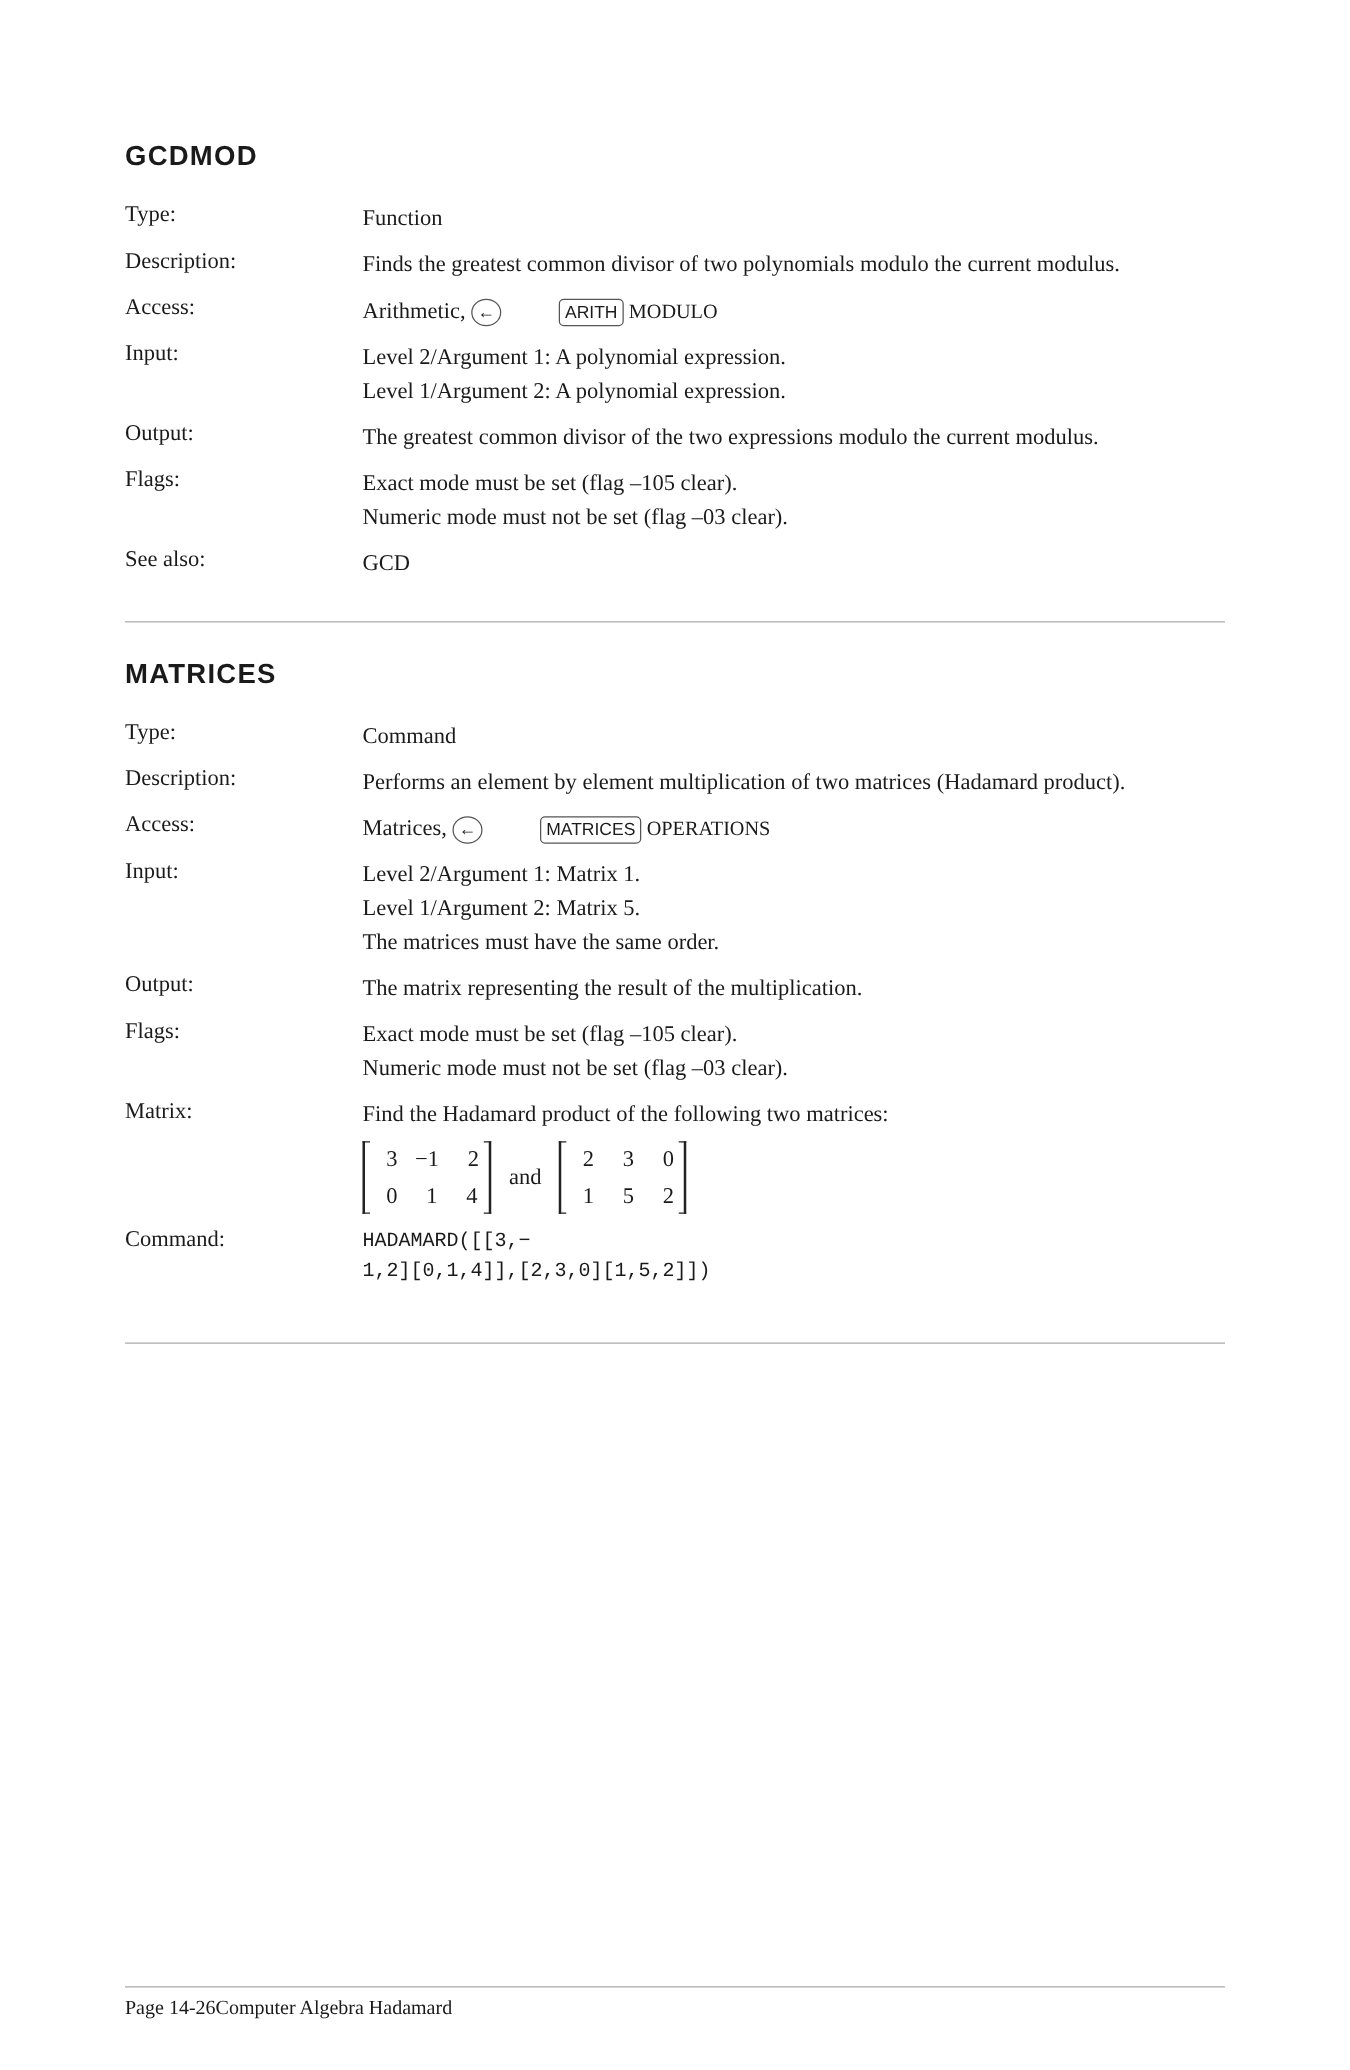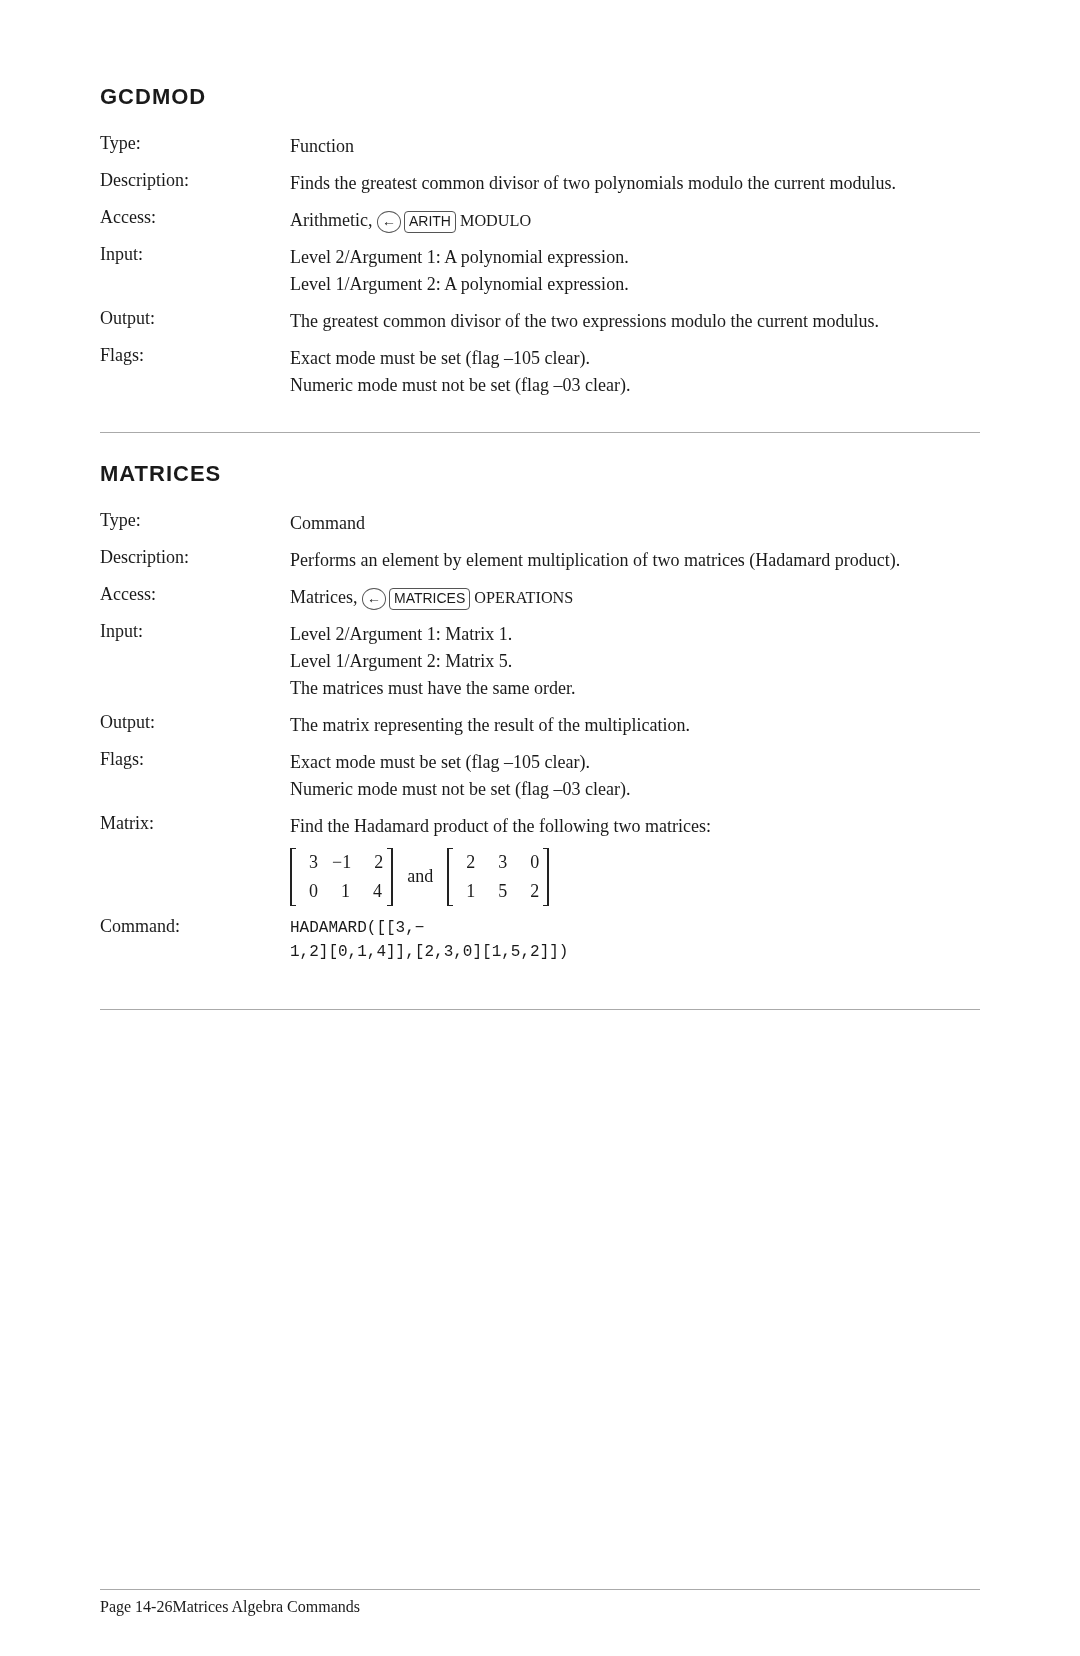--- a/index.html
+++ b/index.html
@@ -12,21 +12,21 @@
       background: #ffffff;
       font-family: "Times New Roman", Times, serif;
       font-size: 18px;
       color: #1a1a1a;
       width: 1080px;
       min-height: 1656px;
       position: relative;
     }
 
     .page-container {
-      padding: 84px 100px 80px 100px;
+      padding: 112px 100px 80px 100px;
     }
 
     .section-title {
       font-family: Arial, Helvetica, sans-serif;
       font-size: 22px;
       font-weight: bold;
       letter-spacing: 1px;
       margin-bottom: 18px;
     }
 
@@ -68,20 +68,21 @@
 
     .key-box {
       display: inline-block;
       border: 1.5px solid #555;
       border-radius: 4px;
       padding: 0px 4px;
       font-size: 14px;
       font-family: Arial, sans-serif;
       line-height: 1.4;
       vertical-align: middle;
+      margin-left: 43px;
     }
 
     .key-circle {
       display: inline-block;
       border: 1.5px solid #555;
       border-radius: 50%;
       padding: 0px 4px;
       font-size: 14px;
       font-family: Arial, sans-serif;
       line-height: 1.4;
@@ -190,20 +191,24 @@
       <tr>
         <td class="label-col">Output:</td>
         <td class="value-col">The greatest common divisor of the two expressions modulo the current modulus.</td>
       </tr>
       <tr>
         <td class="label-col">Flags:</td>
         <td class="value-col">
           Exact mode must be set (flag –105 clear).<br>
           Numeric mode must not be set (flag –03 clear).
         </td>
+      </tr>
+      <tr>
+        <td class="label-col">See also:</td>
+        <td class="value-col">GCD</td>
       </tr>
     </tbody>
       </table>
   </div>
 
   <hr class="divider">
 
   <div>
     <div class="section-title">MATRICES</div>
     <table class="entry-table">
@@ -298,14 +303,14 @@
     </tbody>
       </table>
   </div>
 
   <hr class="divider" style="margin-top: 40px;">
 
 </div>
 
 <div class="page-footer">
   <span>Page 14-26</span>
-  <span>Matrices Algebra Commands</span>
+  <span>Computer Algebra Hadamard</span>
 </div>
 
 </body></html>

